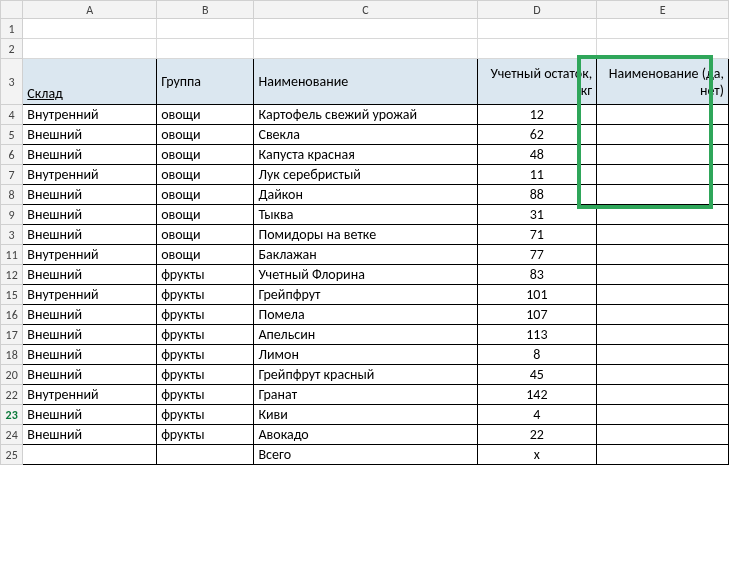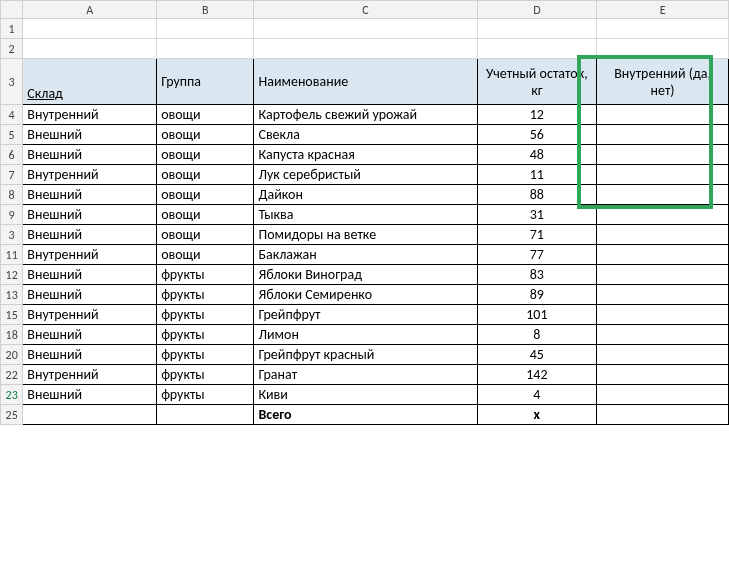--- a/index.html
+++ b/index.html
@@ -38,54 +38,54 @@
     font-size: 12px;
     color: #444;
     height: 18px;
     padding: 0;
   }
   th.corner {
     background: #f3f3f3;
     border: 1px solid #d0d0d0;
   }
   td.rowhead { vertical-align: middle; }
-  td.rowhead.last { color:#0a7a3a; font-weight:normal; }
+  td.rowhead.last { color:#0a7a3a; font-weight:bold; }
   td.rowhead.tall { height: 46px; }
 
   td.cell {
     border: 1px solid #d8d8d8;
     padding: 0 4px;
     height: 20px;
     vertical-align: middle;
     white-space: nowrap;
     overflow: hidden;
   }
   tr.blank td.cell { border-top: 1px solid #d8d8d8; }
   
   td.dhdr {
     background: #dbe7f0;
     border: 1px solid #000;
     height: 46px;
     vertical-align: middle;
     padding: 2px 4px;
   }
-  td.dhdr.center { text-align: center; }
+  td.dhdr.center { text-align: right; }
   td.dhdr.bottom { vertical-align: bottom; text-decoration: underline; }
 
   
   td.dc {
     border: 1px solid #000;
     padding: 0 4px;
     height: 20px;
     vertical-align: middle;
     white-space: nowrap;
     overflow: hidden;
   }
   td.dc.center { text-align: center; }
-  td.dc.bold { font-weight: bold; }
+  td.dc.bold { font-weight: normal; }
 
   
   .highlight {
     position: absolute;
     border: 4px solid #2fa65a;
     pointer-events: none;
     z-index: 5;
   }
 </style>
 </head>
@@ -130,37 +130,37 @@
         <td class="cell"></td>
         <td class="cell"></td>
       </tr>
 
       <tr>
         <td class="rowhead tall">3</td>
         <td class="dhdr bottom">Склад</td>
         <td class="dhdr">Группа</td>
         <td class="dhdr">Наименование</td>
         <td class="dhdr center">Учетный остаток, кг</td>
-        <td class="dhdr center">Внутренний (да, нет)</td>
+        <td class="dhdr center">Наименование (да, нет)</td>
       </tr>
 
     <tr>
           <td class="rowhead">4</td>
           <td class="dc">Внутренний</td>
           <td class="dc">овощи</td>
           <td class="dc">Картофель свежий урожай</td>
           <td class="dc center">12</td>
           <td class="dc"></td>
         </tr>
         <tr>
           <td class="rowhead">5</td>
           <td class="dc">Внешний</td>
           <td class="dc">овощи</td>
           <td class="dc">Свекла</td>
-          <td class="dc center">56</td>
+          <td class="dc center">62</td>
           <td class="dc"></td>
         </tr>
         <tr>
           <td class="rowhead">6</td>
           <td class="dc">Внешний</td>
           <td class="dc">овощи</td>
           <td class="dc">Капуста красная</td>
           <td class="dc center">48</td>
           <td class="dc"></td>
         </tr>
@@ -201,41 +201,49 @@
           <td class="dc">Внутренний</td>
           <td class="dc">овощи</td>
           <td class="dc">Баклажан</td>
           <td class="dc center">77</td>
           <td class="dc"></td>
         </tr>
         <tr>
           <td class="rowhead">12</td>
           <td class="dc">Внешний</td>
           <td class="dc">фрукты</td>
-          <td class="dc">Яблоки Виноград</td>
+          <td class="dc">Учетный Флорина</td>
           <td class="dc center">83</td>
-          <td class="dc"></td>
-        </tr>
-        <tr>
-          <td class="rowhead">13</td>
-          <td class="dc">Внешний</td>
-          <td class="dc">фрукты</td>
-          <td class="dc">Яблоки Семиренко</td>
-          <td class="dc center">89</td>
           <td class="dc"></td>
         </tr>
         <tr>
           <td class="rowhead">15</td>
           <td class="dc">Внутренний</td>
           <td class="dc">фрукты</td>
           <td class="dc">Грейпфрут</td>
           <td class="dc center">101</td>
           <td class="dc"></td>
         </tr>
         <tr>
+          <td class="rowhead">16</td>
+          <td class="dc">Внешний</td>
+          <td class="dc">фрукты</td>
+          <td class="dc">Помела</td>
+          <td class="dc center">107</td>
+          <td class="dc"></td>
+        </tr>
+        <tr>
+          <td class="rowhead">17</td>
+          <td class="dc">Внешний</td>
+          <td class="dc">фрукты</td>
+          <td class="dc">Апельсин</td>
+          <td class="dc center">113</td>
+          <td class="dc"></td>
+        </tr>
+        <tr>
           <td class="rowhead">18</td>
           <td class="dc">Внешний</td>
           <td class="dc">фрукты</td>
           <td class="dc">Лимон</td>
           <td class="dc center">8</td>
           <td class="dc"></td>
         </tr>
         <tr>
           <td class="rowhead">20</td>
           <td class="dc">Внешний</td>
@@ -251,20 +259,28 @@
           <td class="dc">Гранат</td>
           <td class="dc center">142</td>
           <td class="dc"></td>
         </tr>
         <tr>
           <td class="rowhead last">23</td>
           <td class="dc">Внешний</td>
           <td class="dc">фрукты</td>
           <td class="dc">Киви</td>
           <td class="dc center">4</td>
+          <td class="dc"></td>
+        </tr>
+        <tr>
+          <td class="rowhead">24</td>
+          <td class="dc">Внешний</td>
+          <td class="dc">фрукты</td>
+          <td class="dc">Авокадо</td>
+          <td class="dc center">22</td>
           <td class="dc"></td>
         </tr>
         <tr>
           <td class="rowhead">25</td>
           <td class="dc"></td>
           <td class="dc"></td>
           <td class="dc bold">Всего</td>
           <td class="dc bold center">x</td>
           <td class="dc"></td>
         </tr>

